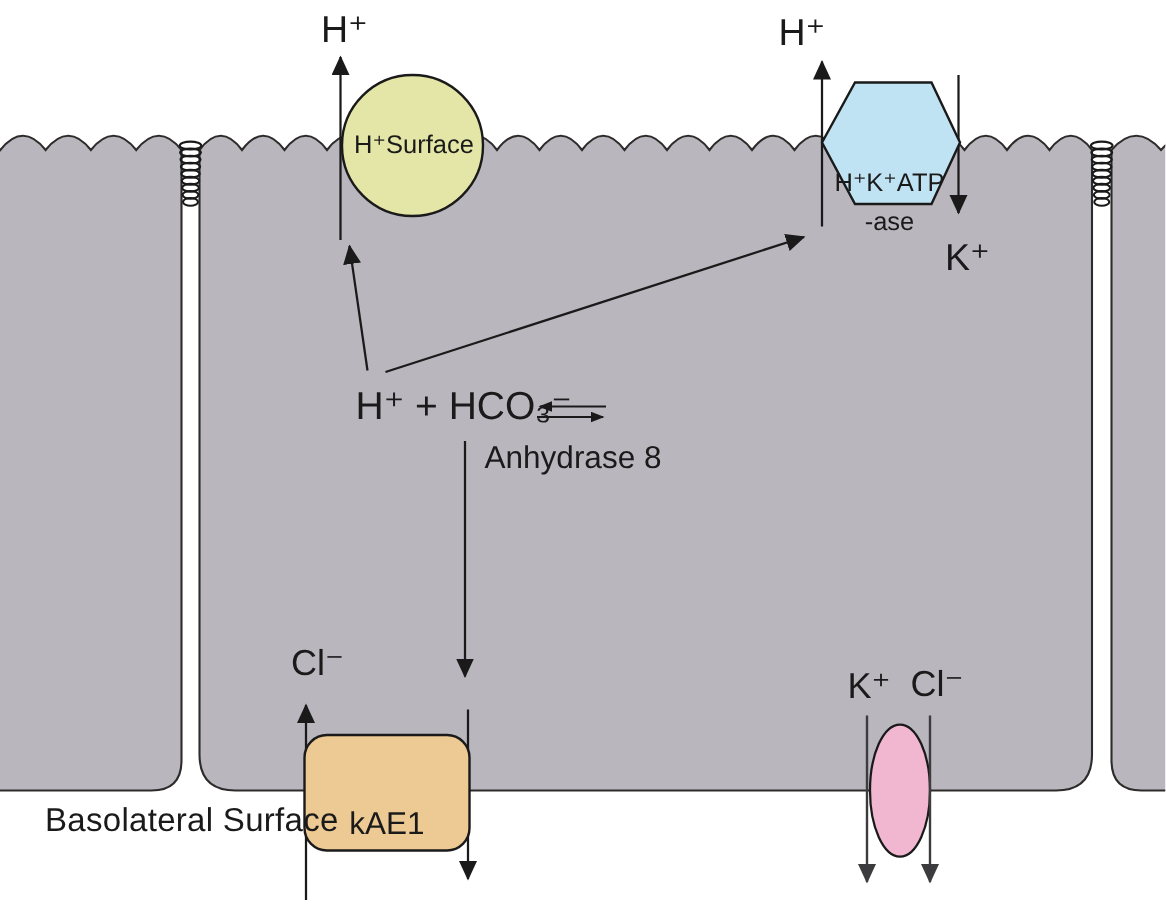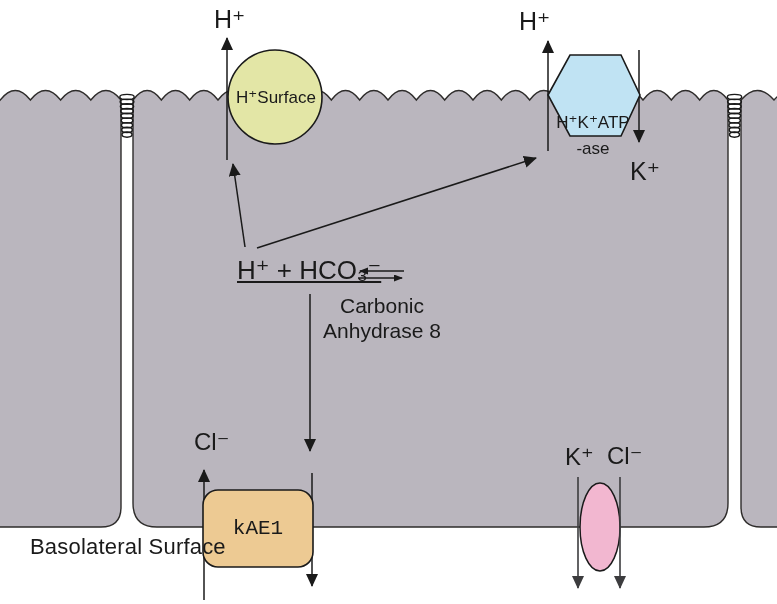--- a/index.html
+++ b/index.html
@@ -11,21 +11,21 @@
     color:#1a1a1a;
     overflow:hidden;
   }
   .stage svg{position:absolute;left:0;top:0;}
   .lbl{position:absolute;white-space:nowrap;color:#1a1a1a;}
   .surface-lbl{font-size:22px;letter-spacing:0.2px;}
   .ion-lbl{font-size:24px;}
   .pump-lbl{font-size:17px;}
   .center-xy{transform:translate(-50%,-50%);text-align:center;}
   .center-x{transform:translateX(-50%);text-align:center;}
-  .reaction-lbl{font-size:26px;text-decoration:underline;}
+  .reaction-lbl{font-size:26px;}
   .enzyme-lbl{font-size:21px;line-height:1.18;}
   .hex-lbl{line-height:1.5;}
 </style>
 </head>
 <body>
 
 <div class="stage">
 
   <svg width="777" height="604" viewBox="0 0 777 604">
     <defs>
@@ -109,23 +109,22 @@
   <div class="lbl pump-lbl center-xy" style="left:276px;top:97px;">H⁺Surface</div>
 
   <div class="lbl pump-lbl center-xy hex-lbl" style="left:593px;top:96px;margin-top:39px;">
     <div>H⁺K⁺ATP</div>
     <div>-ase</div>
   </div>
 
   <div class="lbl reaction-lbl" style="left:237px;top:255px;">H⁺ + HCO₃⁻</div>
 
   <div class="lbl enzyme-lbl center-x" style="left:382px;top:294px;">
-    <div>Carbonic</div>
     <div>Anhydrase 8</div>
   </div>
 
-  <div class="lbl center-xy" style="left:258px;top:528px;font-size:21px;font-family:Liberation Mono, monospace;">kAE1</div>
+  <div class="lbl center-xy" style="left:258px;top:550px;font-size:21px;">kAE1</div>
 
   <div class="lbl ion-lbl" style="left:194px;top:428px;">Cl⁻</div>
   <div class="lbl ion-lbl" style="left:565px;top:443px;">K⁺</div>
   <div class="lbl ion-lbl" style="left:607px;top:442px;">Cl⁻</div>
 
 </div>
 
 </body></html>

